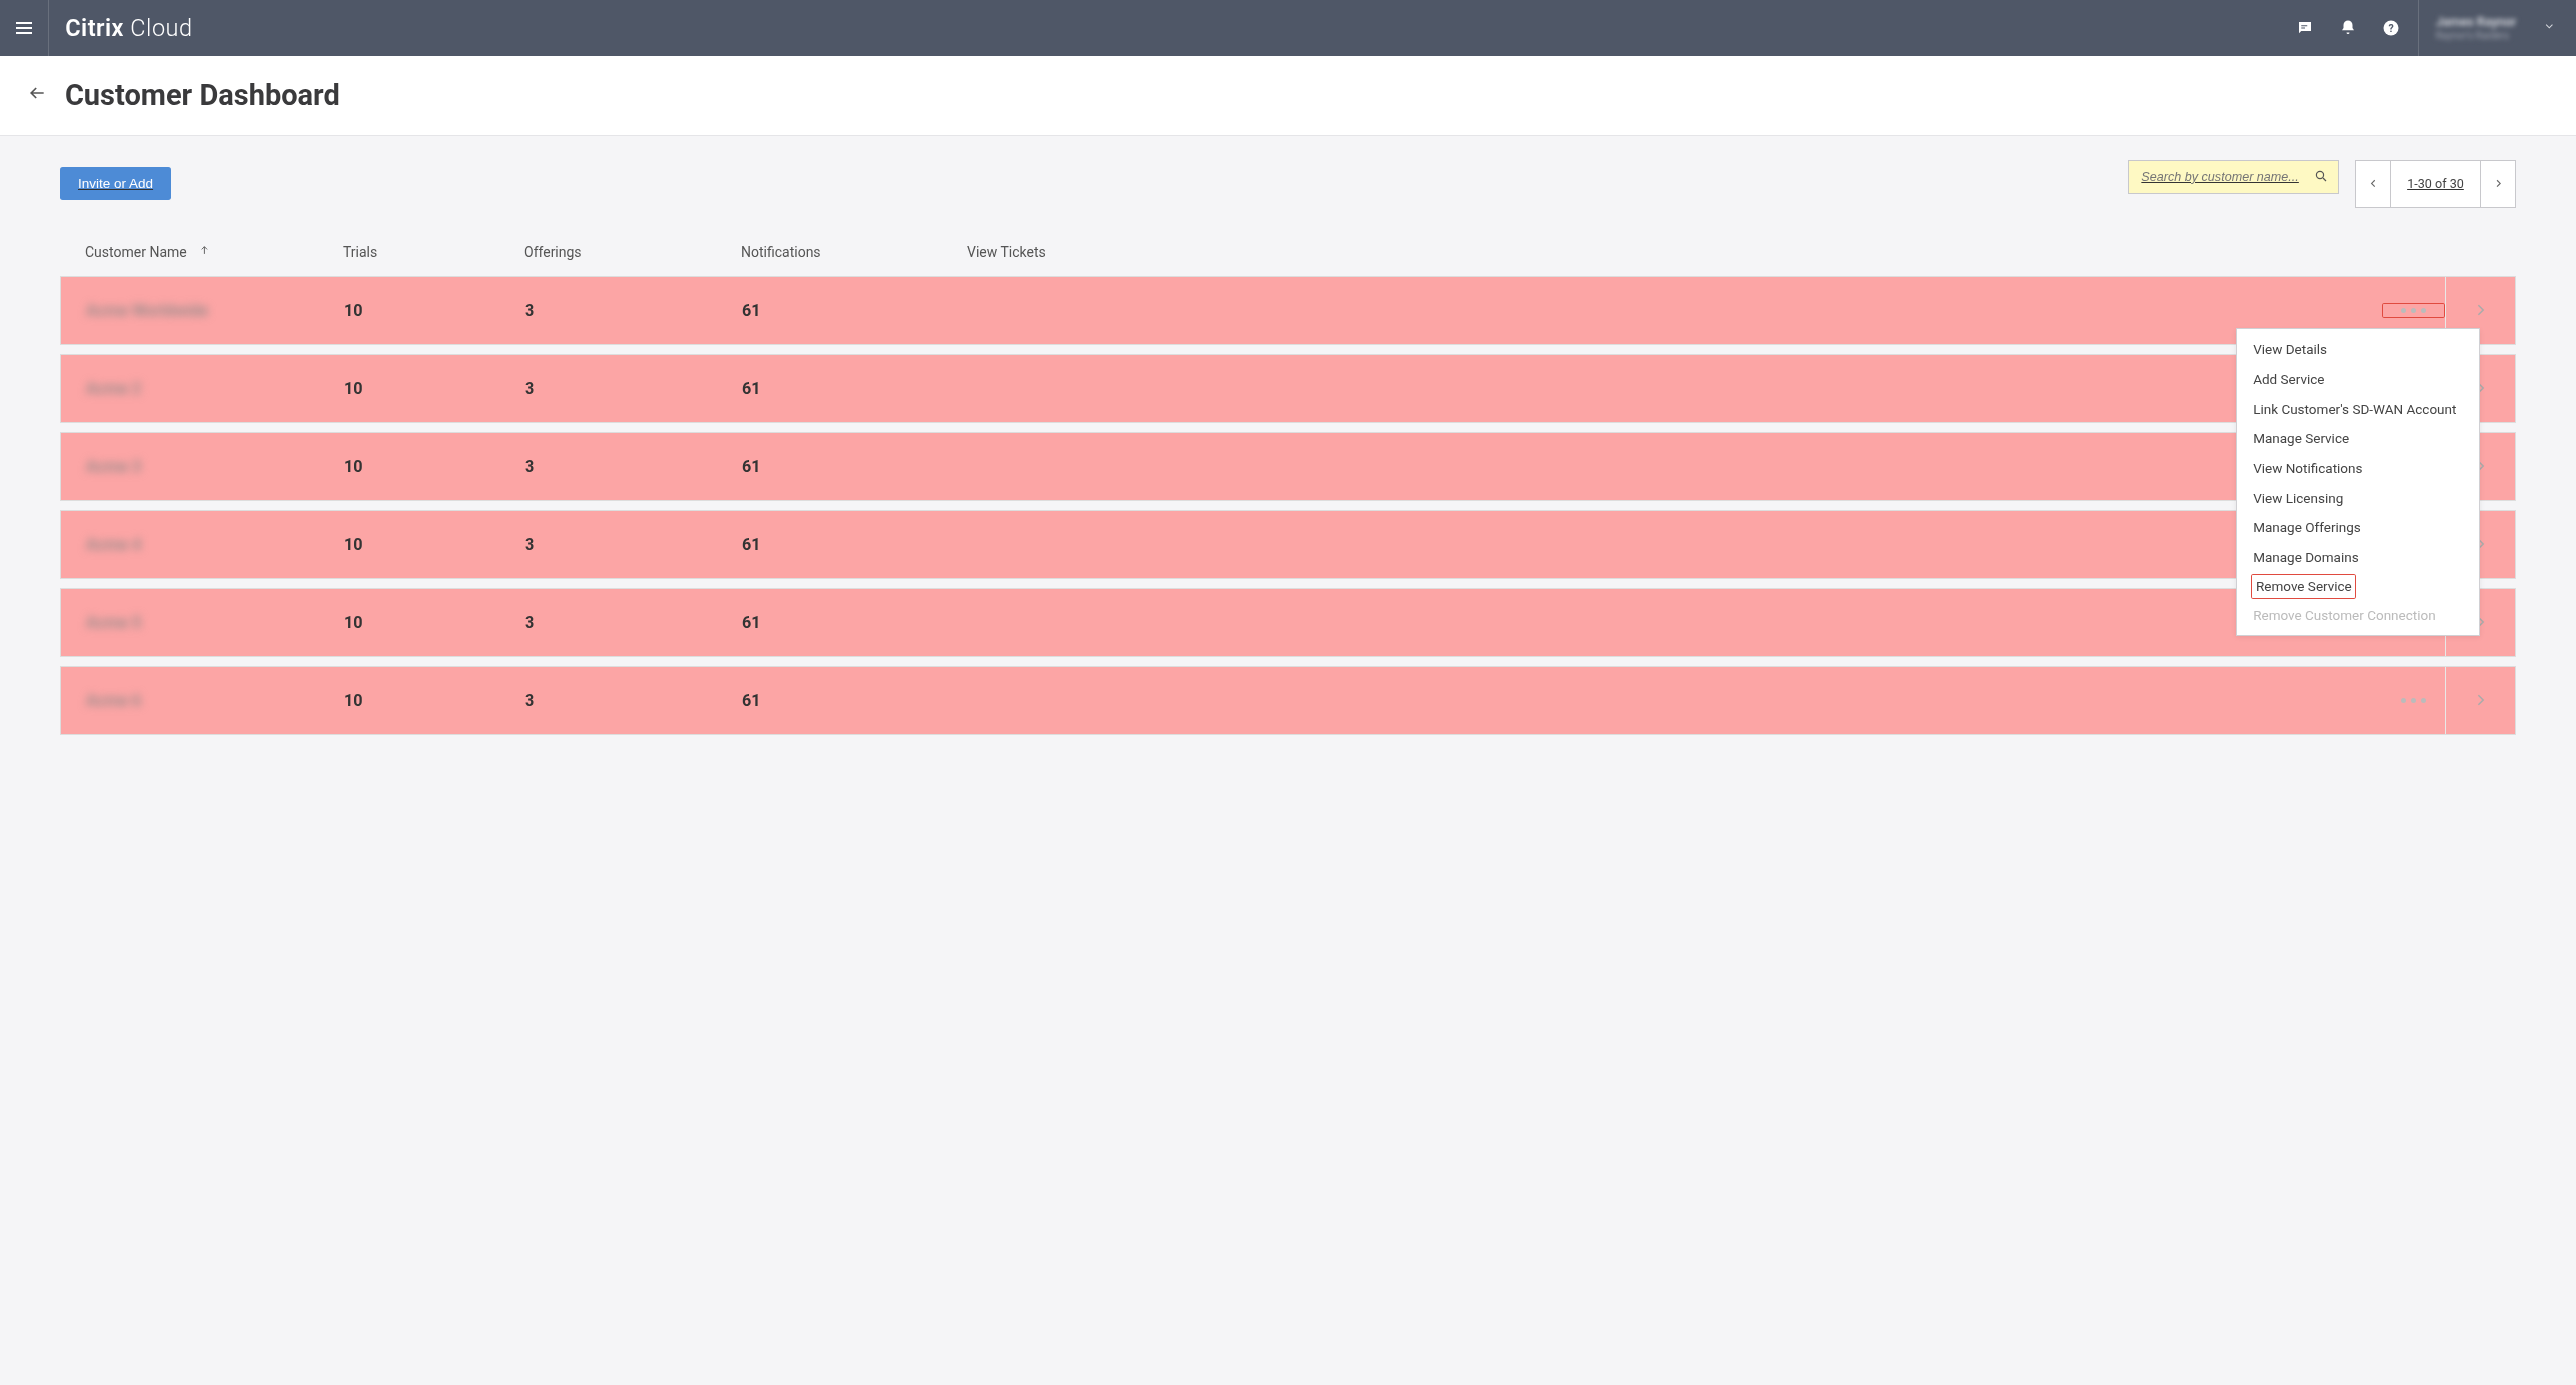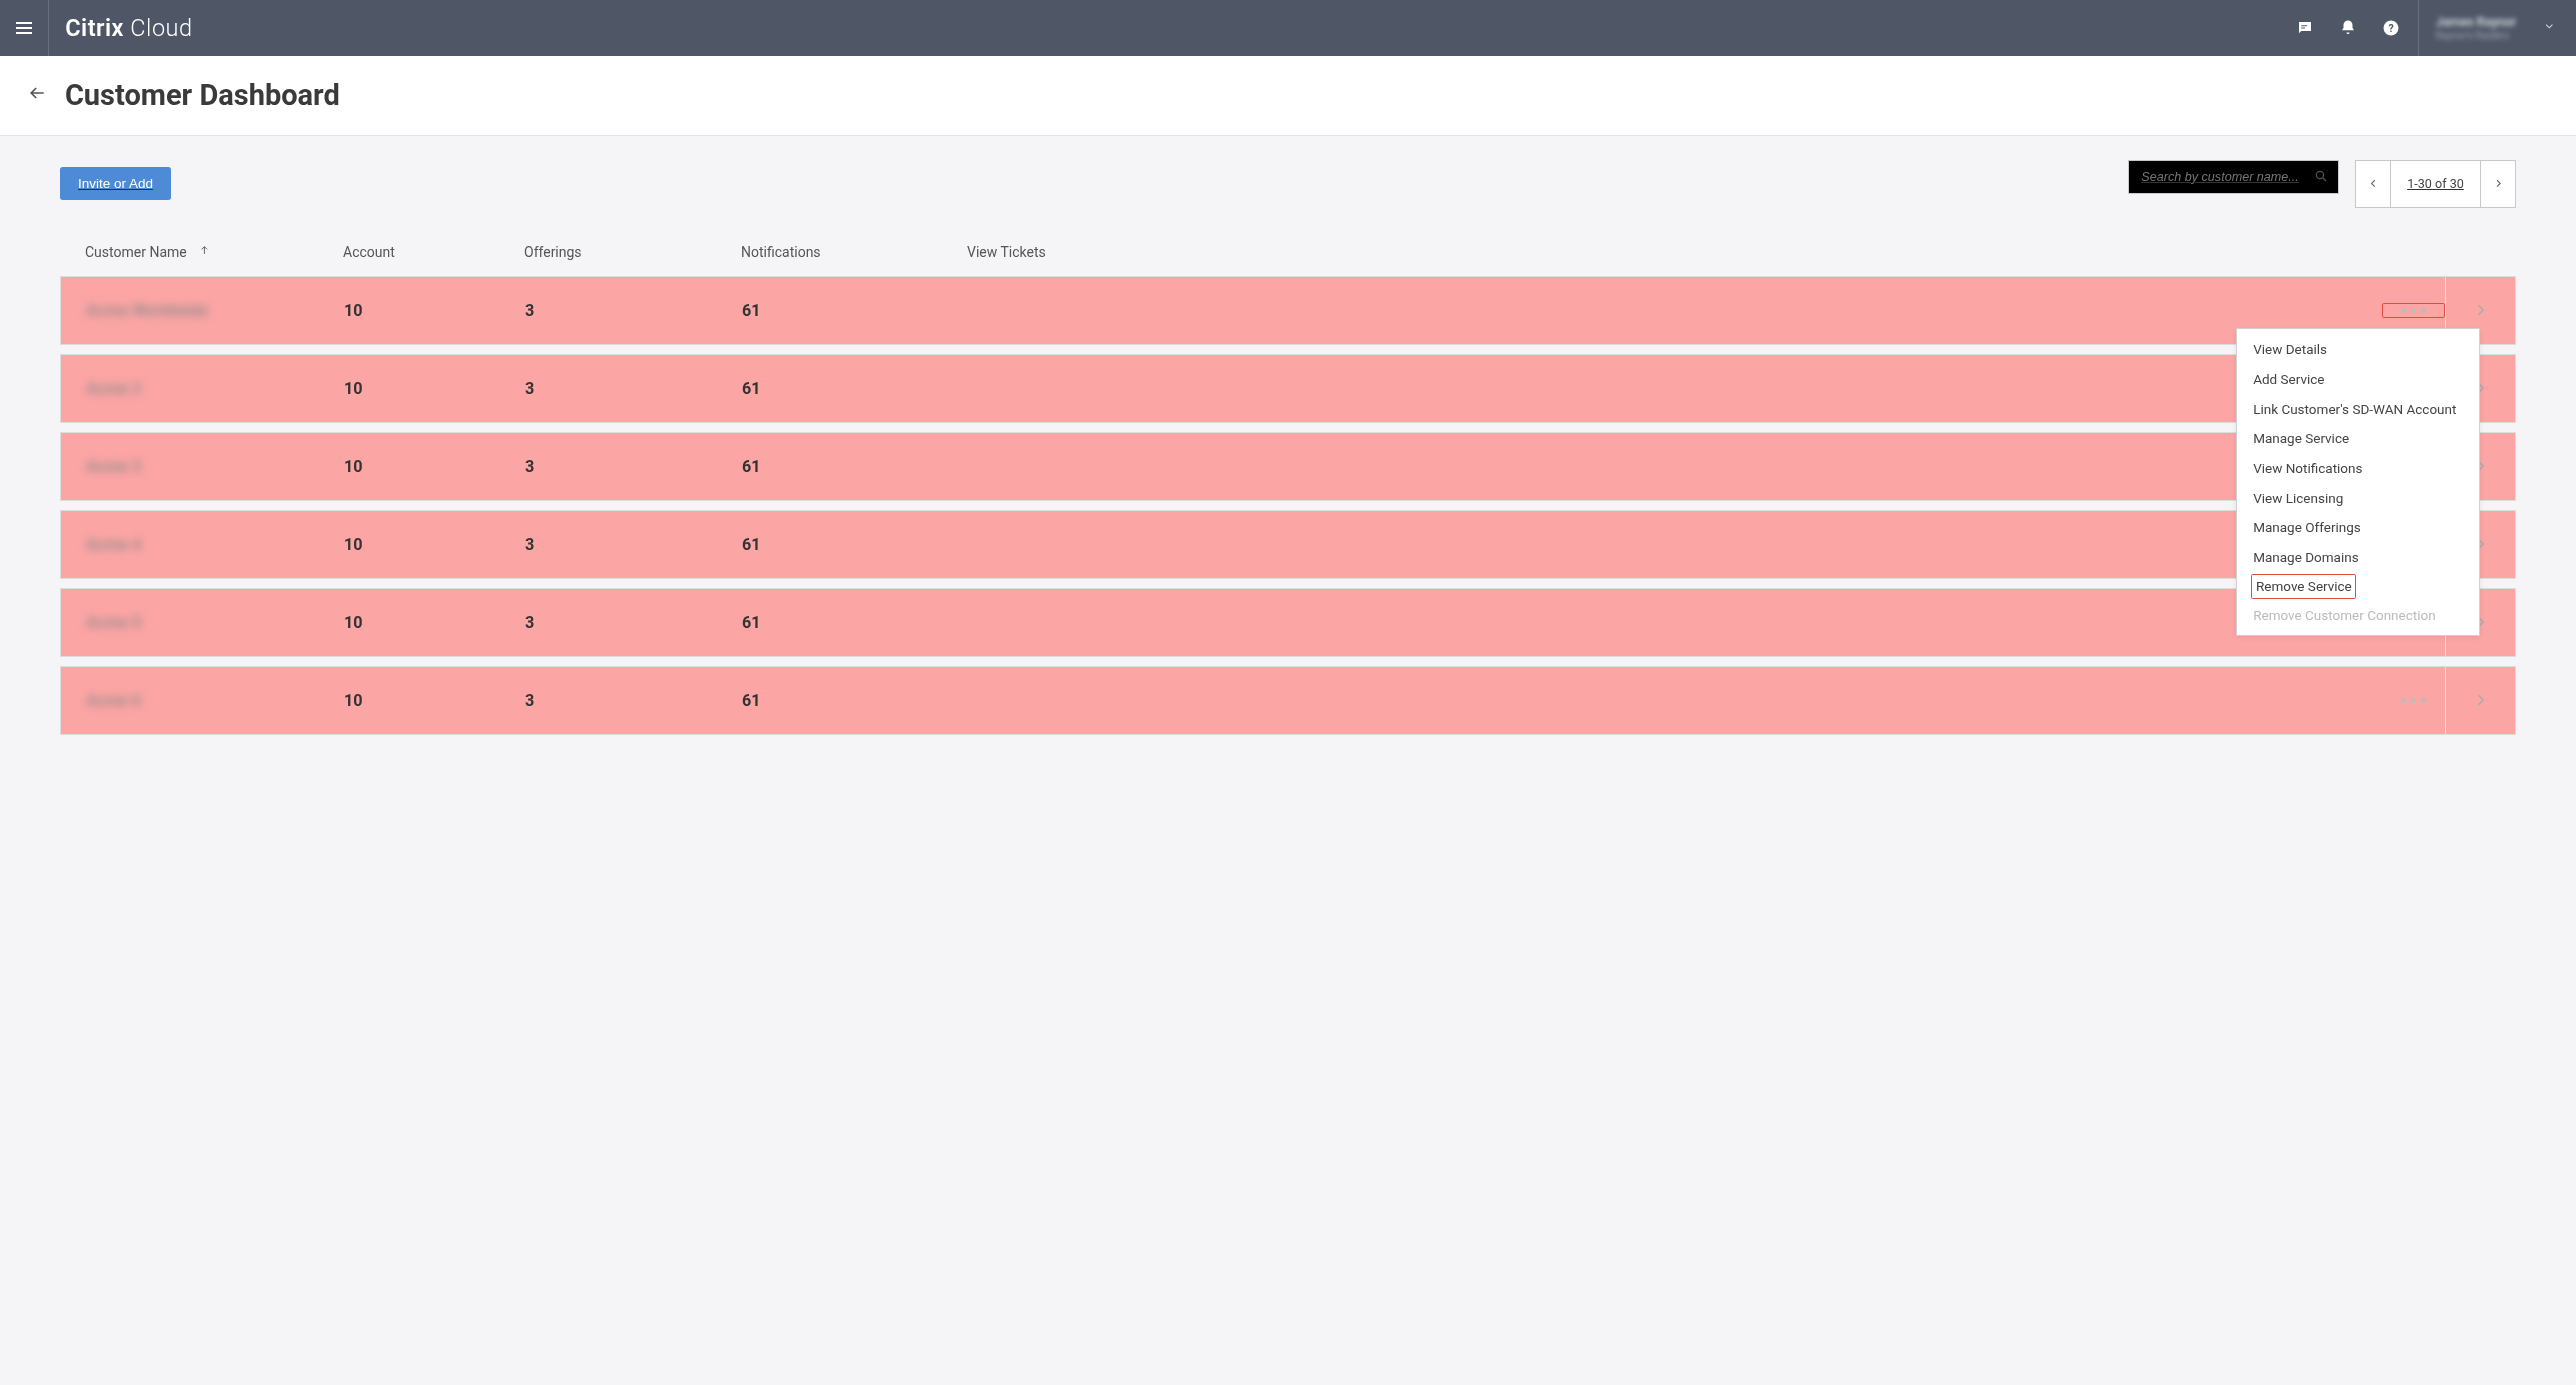--- a/index.html
+++ b/index.html
@@ -77,21 +77,21 @@
     border:none;
     padding: 9px 18px;
     font-size:13.5px;
     border-radius:2.7px;
     cursor:pointer;
   }
   .toolbar-right { margin-left:auto; display:flex; gap:16.2px; }
   .search-box {
     display:flex; align-items:center;
     border:0.9px solid #c8c8cc;
-    background:#000000;
+    background:#fef9c3;
     width: 211px;
     height:34px;
     padding: 0 9px 0 12.6px;
   }
   .search-box input {
     border:none; outline:none; flex:1; font-size:12.6px; font-style:italic; color:#888;
     background:transparent;
   }
   .search-box svg { width:14.4px; height:14.4px; fill:none; stroke:#555; stroke-width:2; }
   .pager { display:flex; border:0.9px solid #c8c8cc; background:#fff; height:48px; }
@@ -248,21 +248,21 @@
 <div class="table-wrap">
   <div class="thead">
     <div class="col-name">
       <span>Customer Name</span>
       <span class="sort-arrow">
         <svg viewBox="0 0 24 24">
             <path d="M12 20V4M6 10l6-6 6 6"></path>
           </svg>
       </span>
     </div>
-    <div class="col-trials">Account</div>
+    <div class="col-trials">Trials</div>
     <div class="col-prod">Offerings</div>
     <div class="col-notif">Notifications</div>
     <div class="col-tickets">View Tickets</div>
   </div>
 
   <div id="rows-container">
       <div class="row">
     <div class="name-cell">Acme Worldwide</div>
     <div class="trials-cell">10</div>
     <div class="prod-cell">3</div>

